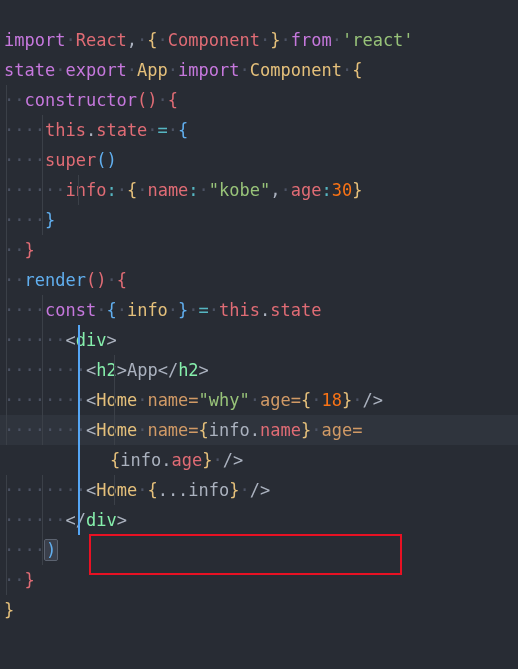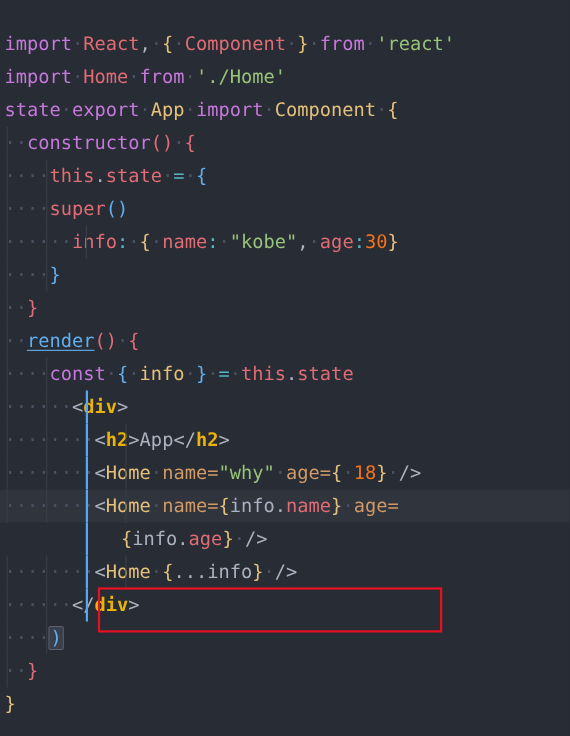--- a/index.html
+++ b/index.html
@@ -49,27 +49,27 @@
   .var     { color:#e06c75; }   
   .str     { color:#98c379; }   
   .num     { color:#f97316; }   
   .cls     { color:#e5c07b; }   
   .fn      { color:#61afef; }
   .punct   { color:#abb2bf; }
   .brace-y { color:#e5c07b; }   
   .brace-b { color:#61afef; }   
   .brace-m { color:#e06c75; }   
   .op      { color:#56b6c2; }   
-  .tag     { color:#eab308;font-weight:bold; }   
+  .tag     { color:#86efac; }   
   .tagbr   { color:#abb2bf; }   
   .attr    { color:#d19a66; }   
   .plain   { color:#abb2bf; }
   .prop    { color:#e06c75; }
 
-  .underline { text-decoration:underline; text-underline-offset:3px; }
+  .underline { text-underline-offset:3px; }
 
   
   .bmatch {
     outline:1px solid #5c6370;
     background:#3a3f4b;
     border-radius:1px;
     padding:0 1px;
   }
 
   
@@ -80,21 +80,20 @@
     z-index:20;
   }
 </style>
 </head>
 <body>
 
 <div id="editor" style="background: rgb(40, 44, 52); font-size: 17px; line-height: 30px; margin-top: 25px;">
 
   <div class="line"><span class="kw">import</span><span class="ws">·</span><span class="var">React</span><span class="punct">,</span><span class="ws">·</span><span class="brace-y">{</span><span class="ws">·</span><span class="var">Component</span><span class="ws">·</span><span class="brace-y">}</span><span class="ws">·</span><span class="kw">from</span><span class="ws">·</span><span class="str">'react'</span></div>
 
-  <div class="line"><span class="kw">import</span><span class="ws">·</span><span class="var">Home</span><span class="ws">·</span><span class="kw">from</span><span class="ws">·</span><span class="str">'./Home'</span></div>
 
   <div class="line"><span class="kw">state</span><span class="ws">·</span><span class="kw">export</span><span class="ws">·</span><span class="cls">App</span><span class="ws">·</span><span class="kw">import</span><span class="ws">·</span><span class="cls">Component</span><span class="ws">·</span><span class="brace-y">{</span></div>
 
   <div class="line"><span class="guide" style="left:6px"></span><span class="ws">··</span><span class="kw">constructor</span><span class="brace-m">()</span><span class="ws">·</span><span class="brace-m">{</span></div>
 
   <div class="line"><span class="guide" style="left:6px"></span><span class="guide" style="left:42px"></span><span class="ws">··</span><span class="ws">··</span><span class="var">this</span><span class="punct">.</span><span class="var">state</span><span class="ws">·</span><span class="op">=</span><span class="ws">·</span><span class="brace-b">{</span></div>
 
   <div class="line"><span class="guide" style="left:6px"></span><span class="guide" style="left:42px"></span><span class="ws">··</span><span class="ws">··</span><span class="var">super</span><span class="brace-b">()</span></div>
 
   <div class="line"><span class="guide" style="left:6px"></span><span class="guide" style="left:42px"></span><span class="guide" style="left:78px"></span><span class="ws">··</span><span class="ws">··</span><span class="ws">··</span><span class="prop">info</span><span class="op">:</span><span class="ws">·</span><span class="brace-y">{</span><span class="ws">·</span><span class="prop">name</span><span class="op">:</span><span class="ws">·</span><span class="str">"kobe"</span><span class="punct">,</span><span class="ws">·</span><span class="prop">age</span><span class="op">:</span><span class="num">30</span><span class="brace-y">}</span></div>

